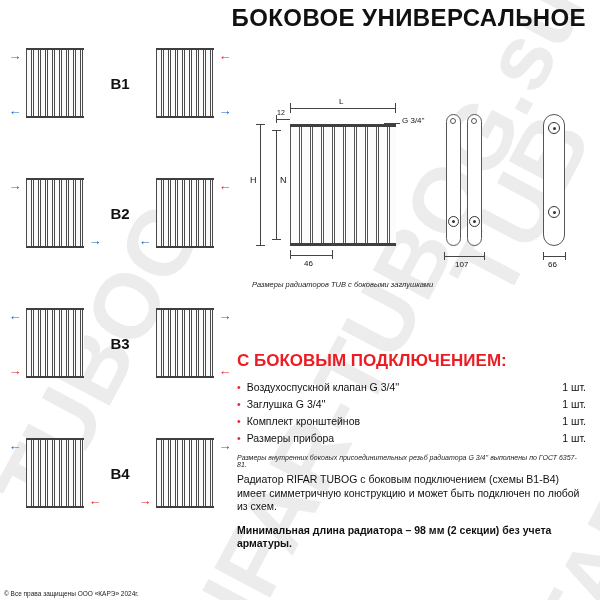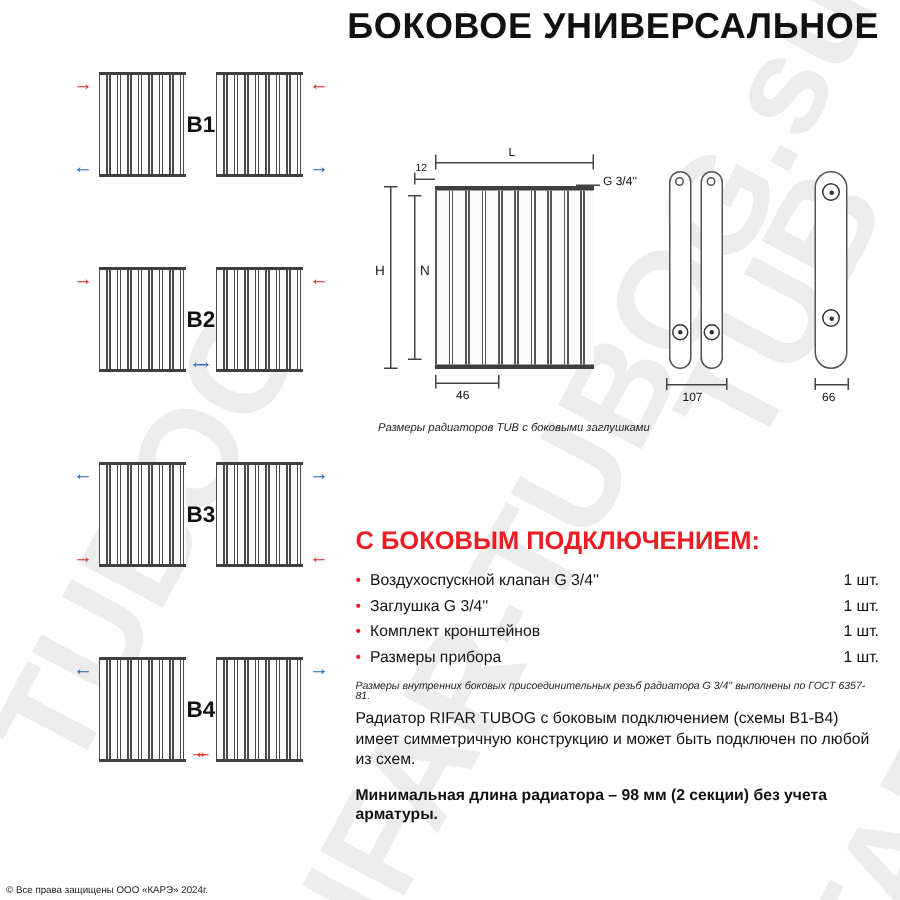--- a/index.html
+++ b/index.html
@@ -11,22 +11,22 @@
   .wm{position:absolute;z-index:1;font-weight:700;color:rgba(95,95,95,.12);
       white-space:nowrap;transform-origin:0 0;pointer-events:none;font-size:92px}
   .wm1{left:-25px;top:480px;transform:rotate(-62deg)}
   .wm2{left:150px;top:645px;transform:rotate(-62deg)}
   .wm3{left:430px;top:265px;transform:rotate(-62deg)}
   .wm4{left:468px;top:705px;transform:rotate(-62deg)}
   
   .title{position:absolute;top:7px;right:14px;text-align:right;font-size:24px;
          font-weight:700;line-height:21px;letter-spacing:.4px;z-index:2}
   
-  .scheme-row{position:absolute;left:20px;width:228px;height:74px;display:flex;
-              align-items:center;justify-content:center;padding:0 20px;
+  .scheme-row{position:absolute;left:6px;width:228px;height:74px;display:flex;
+              align-items:center;justify-content:space-between;padding:0 20px;
               box-sizing:border-box;z-index:2}
   .row1{top:46px}.row2{top:176px}.row3{top:306px}.row4{top:436px}
   .pict{position:relative;width:58px;height:70px;border-top:2px solid #3f3f3f;
         border-bottom:2px solid #3f3f3f;box-sizing:border-box;
         background:repeating-linear-gradient(to right,#4a4a4a 0 1px,#fbfbfb 1px 5px,#4a4a4a 5px 6px,#ffffff 6px 7px)}
   .lbl{font-size:15px;font-weight:700}
   .arr{position:absolute;font-size:13px;font-weight:700;line-height:13px;width:16px;text-align:center}
   .arr.red{color:#e02325}
   .arr.blue{color:#1565c0}
   .arr.r::before{content:"\2192"}

